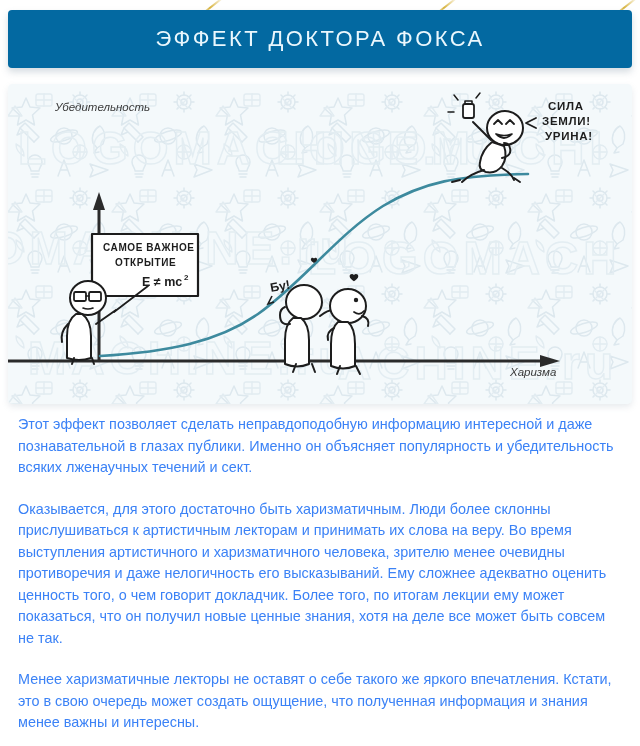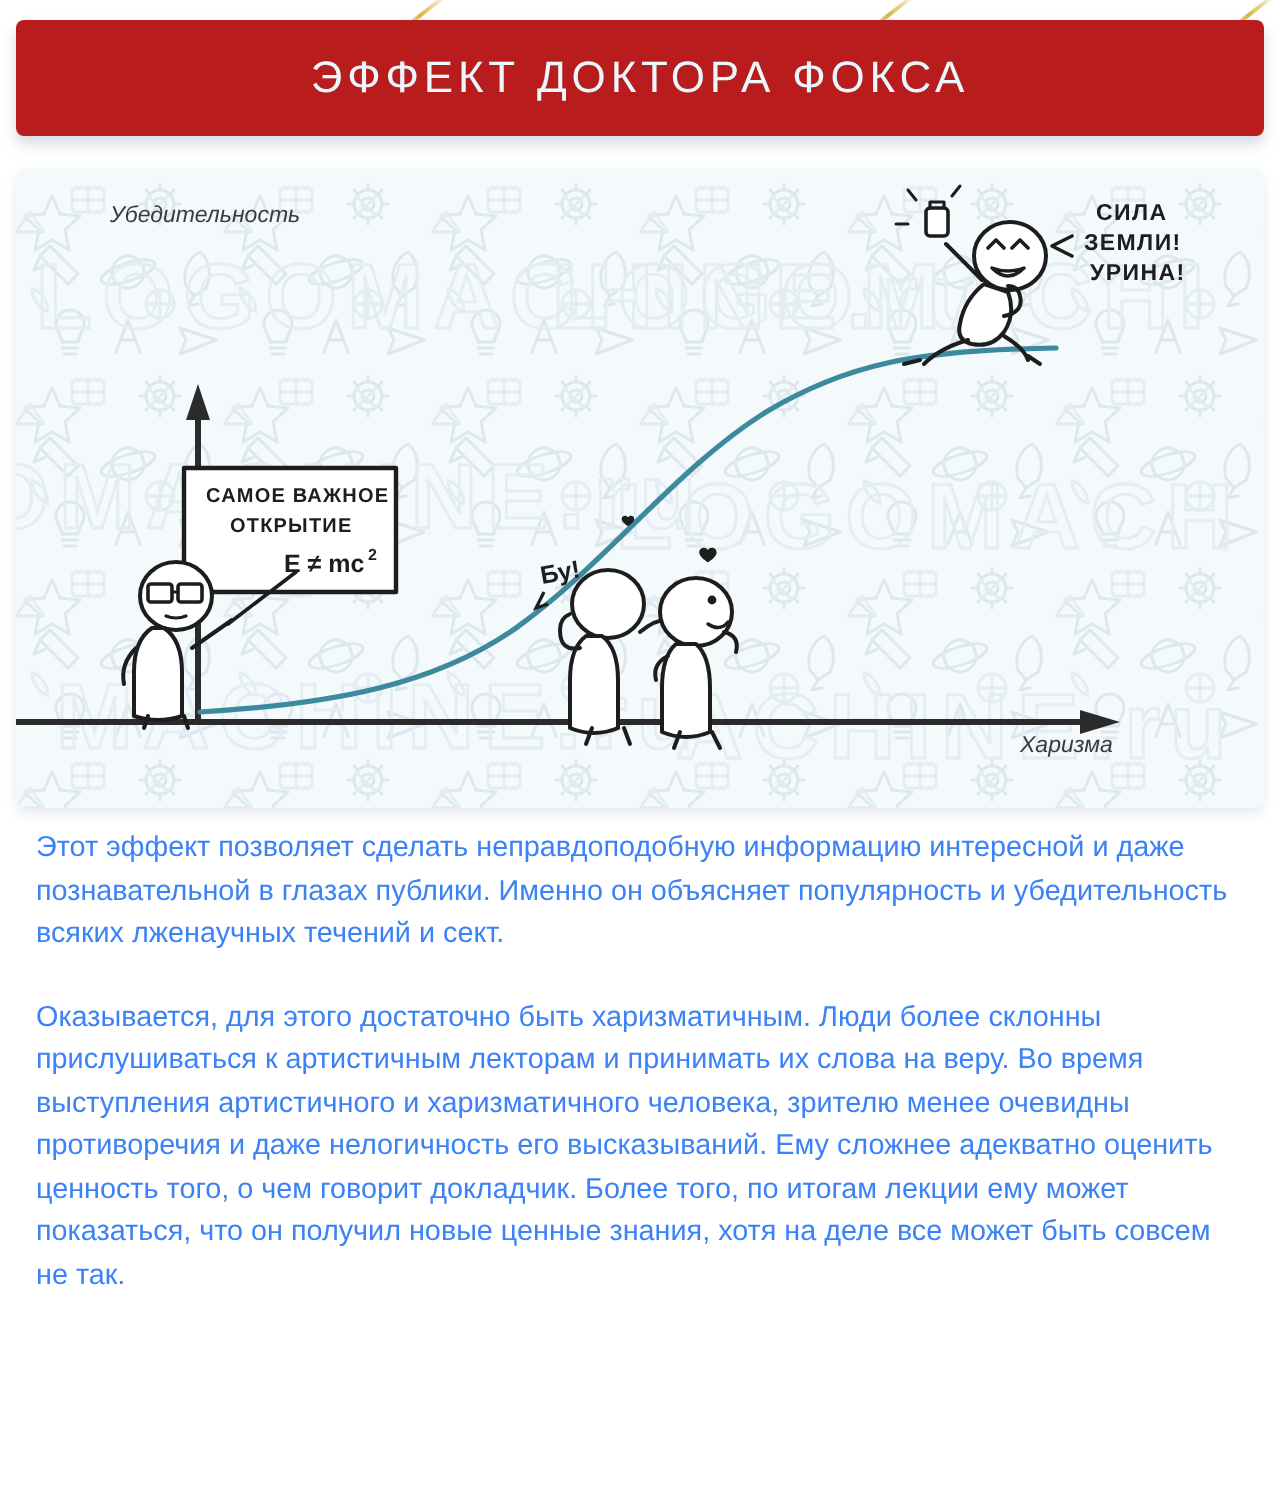--- a/index.html
+++ b/index.html
@@ -37,21 +37,21 @@
   .accent-a { left: 198px; }
   .accent-b { left: 432px; }
   .accent-c { left: 612px; }
 
   .banner {
     position: absolute;
     left: 8px;
     top: 10px;
     width: 624px;
     height: 58px;
-    background: #b91c1c;
+    background: #0369a1;
     border-radius: 4px;
     box-shadow: 0 4px 7px rgba(120,140,155,0.30);
     display: flex;
     align-items: center;
     justify-content: center;
   }
   .banner-title {
     color: #eaf7fd;
     font-size: 22px;
     letter-spacing: 2.4px;
@@ -289,13 +289,14 @@
       <text x="534" y="41" letter-spacing="0.7">ЗЕМЛИ!</text>
       <text x="537" y="56" letter-spacing="0.7">УРИНА!</text>
       <path d="M528 34 l-10 5 10 5" fill="none" stroke="#1d1d1d" stroke-width="1.8" stroke-linecap="round" stroke-linejoin="round"></path>
     </g>
   </svg>
 </div>
 
 <div class="article">
   <p class="para">Этот эффект позволяет сделать неправдоподобную информацию интересной и даже познавательной в глазах публики. Именно он объясняет популярность и убедительность всяких лженаучных течений и сект.</p>
   <p class="para">Оказывается, для этого достаточно быть харизматичным. Люди более склонны прислушиваться к артистичным лекторам и принимать их слова на веру. Во время выступления артистичного и харизматичного человека, зрителю менее очевидны противоречия и даже нелогичность его высказываний. Ему сложнее адекватно оценить ценность того, о чем говорит докладчик. Более того, по итогам лекции ему может показаться, что он получил новые ценные знания, хотя на деле все может быть совсем не так.</p>
+  <p class="para">Менее харизматичные лекторы не оставят о себе такого же яркого впечатления. Кстати, это в свою очередь может создать ощущение, что полученная информация и знания менее важны и интересны.</p>
 </div>
 
 </body></html>

